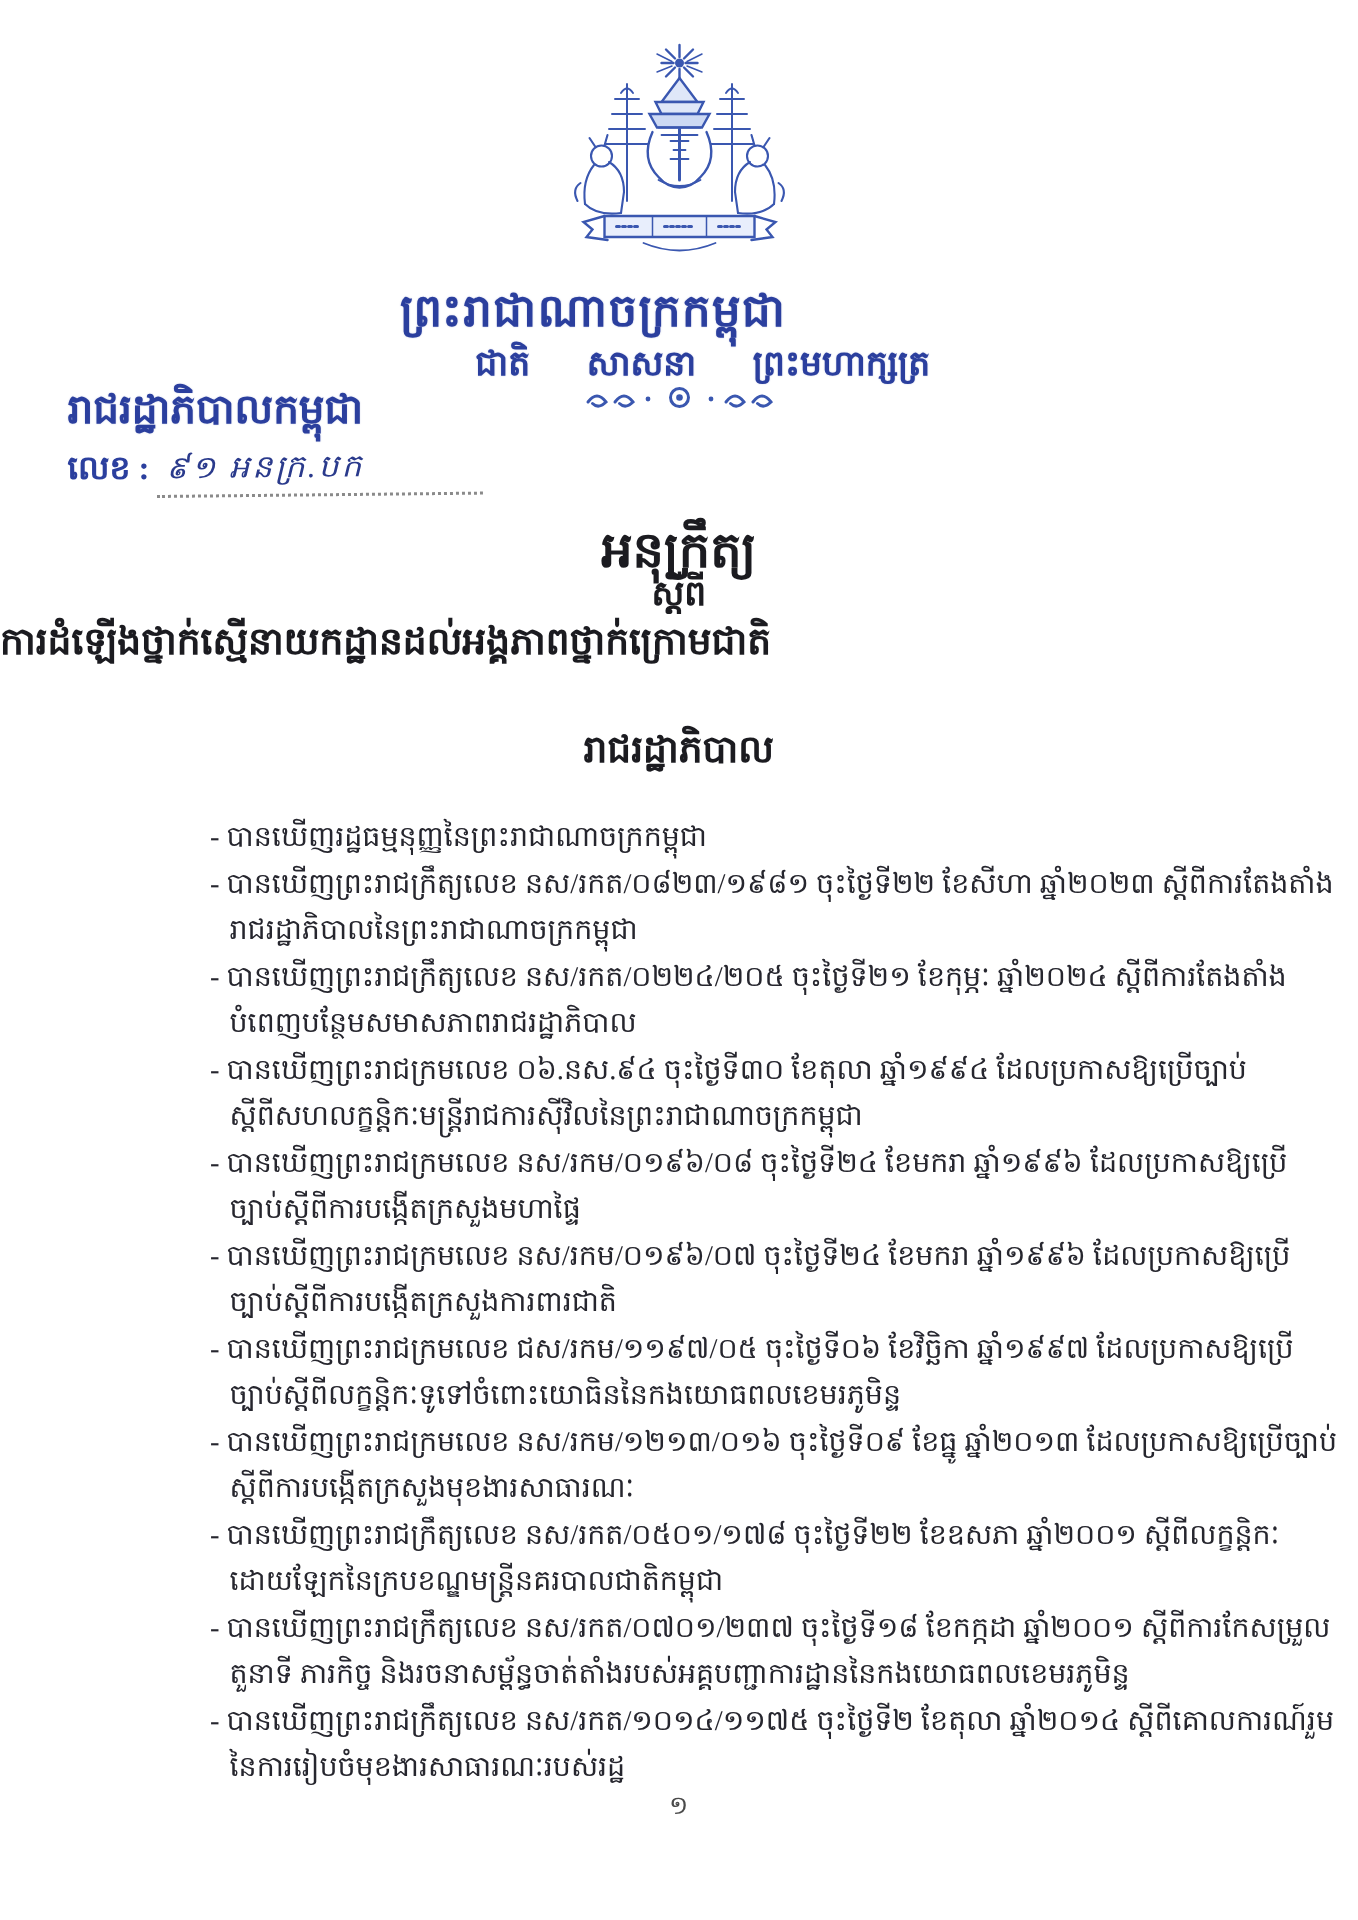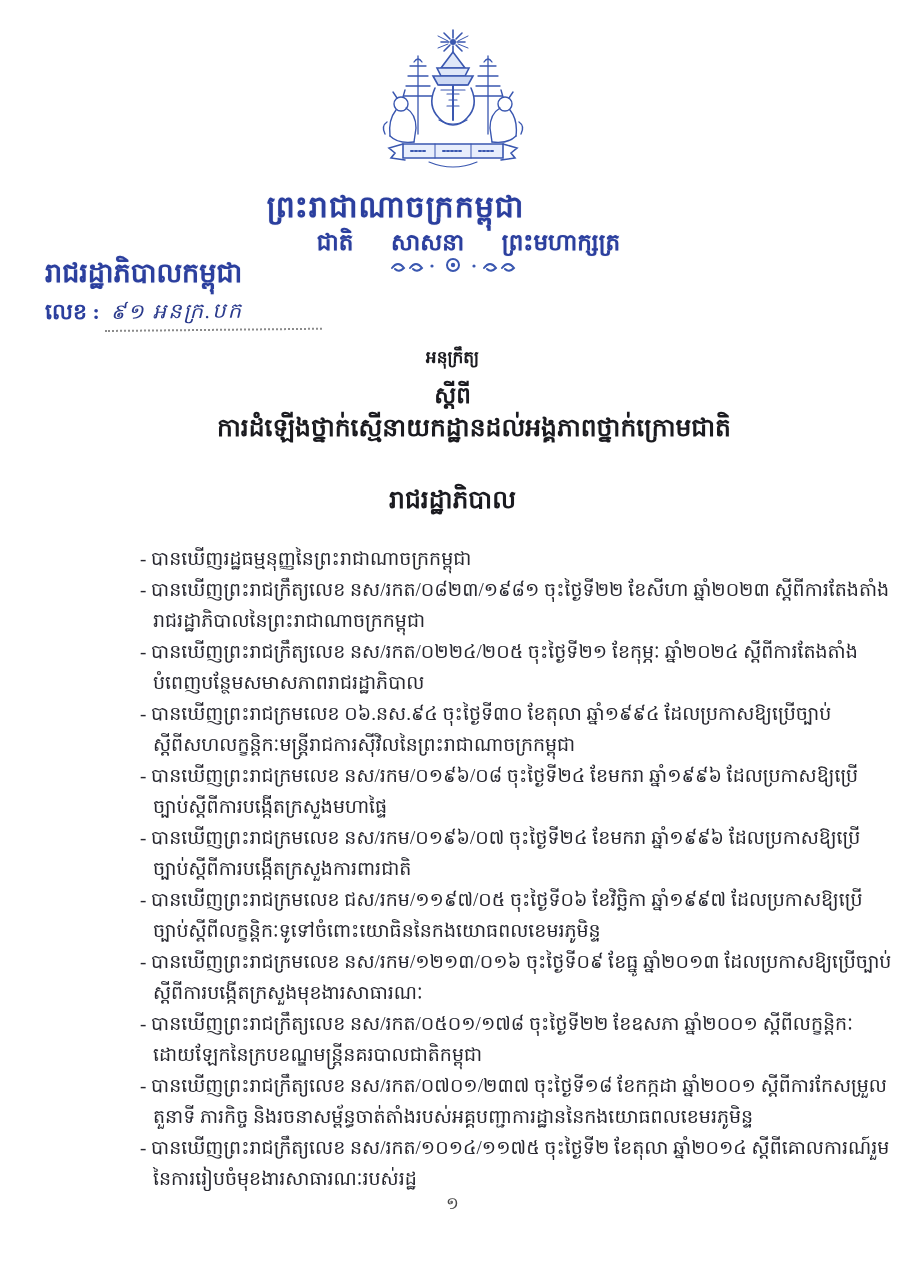--- a/index.html
+++ b/index.html
@@ -52,29 +52,29 @@
     display: inline-block; min-width: 205px;
     border-bottom: 2px dotted #8a8a8a;
     color: #2a3a8c; font-style: italic; font-size: 21px;
     transform: rotate(-0.6deg); transform-origin: left bottom;
     padding: 0 6px 1px 6px; letter-spacing: 2px;
   }
 
   
   .doc-type {
     position: absolute; top: 346px; left: 0; width: 905px;
-    font-size: 17px; font-weight: bold; color: #1b1b20; text-align: center;
+    font-size: 33px; font-weight: bold; color: #1b1b20; text-align: center;
   }
   .doc-on {
     position: absolute; top: 381px; left: 0; width: 905px;
     font-size: 23px; font-weight: bold; color: #1b1b20; text-align: center;
   }
   .doc-title {
     position: absolute; top: 412px; left: 0; width: 731px;
-    font-size: 25px; font-weight: bold; color: #1b1b20; text-align: right;
+    font-size: 25px; font-weight: bold; color: #1b1b20; text-align: left;
   }
   .issuer {
     position: absolute; top: 484px; left: 0; width: 905px;
     font-size: 25px; font-weight: bold; color: #1b1b20; text-align: center;
   }
 
   
   ul.citations {
     position: absolute; top: 543px; left: 140px; width: 752px;
     margin: 0; padding: 0; list-style: none;

